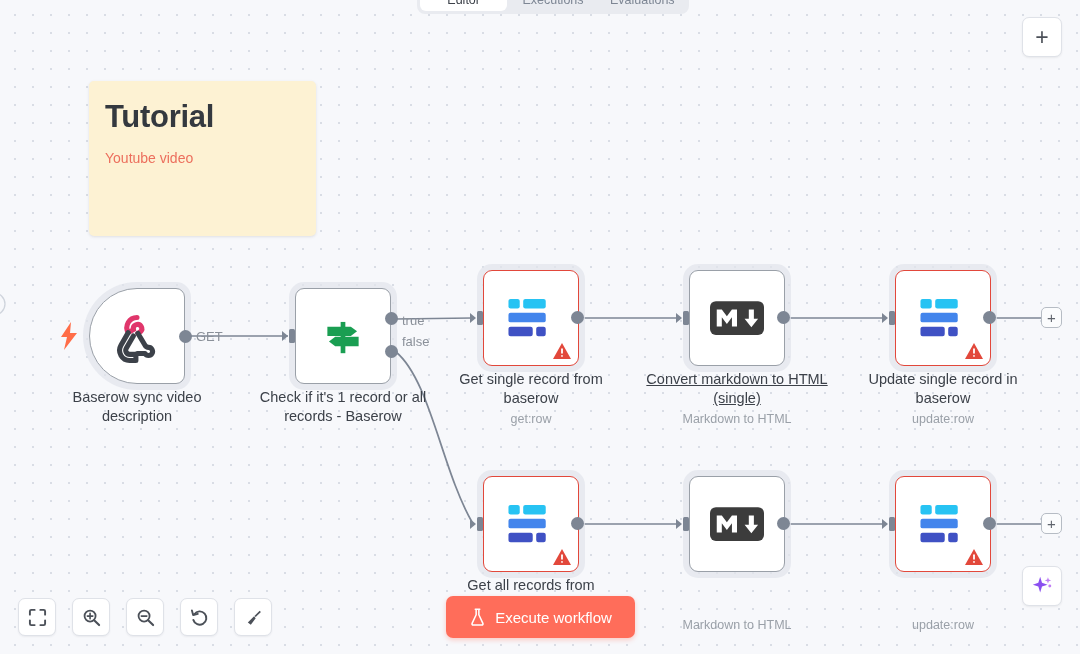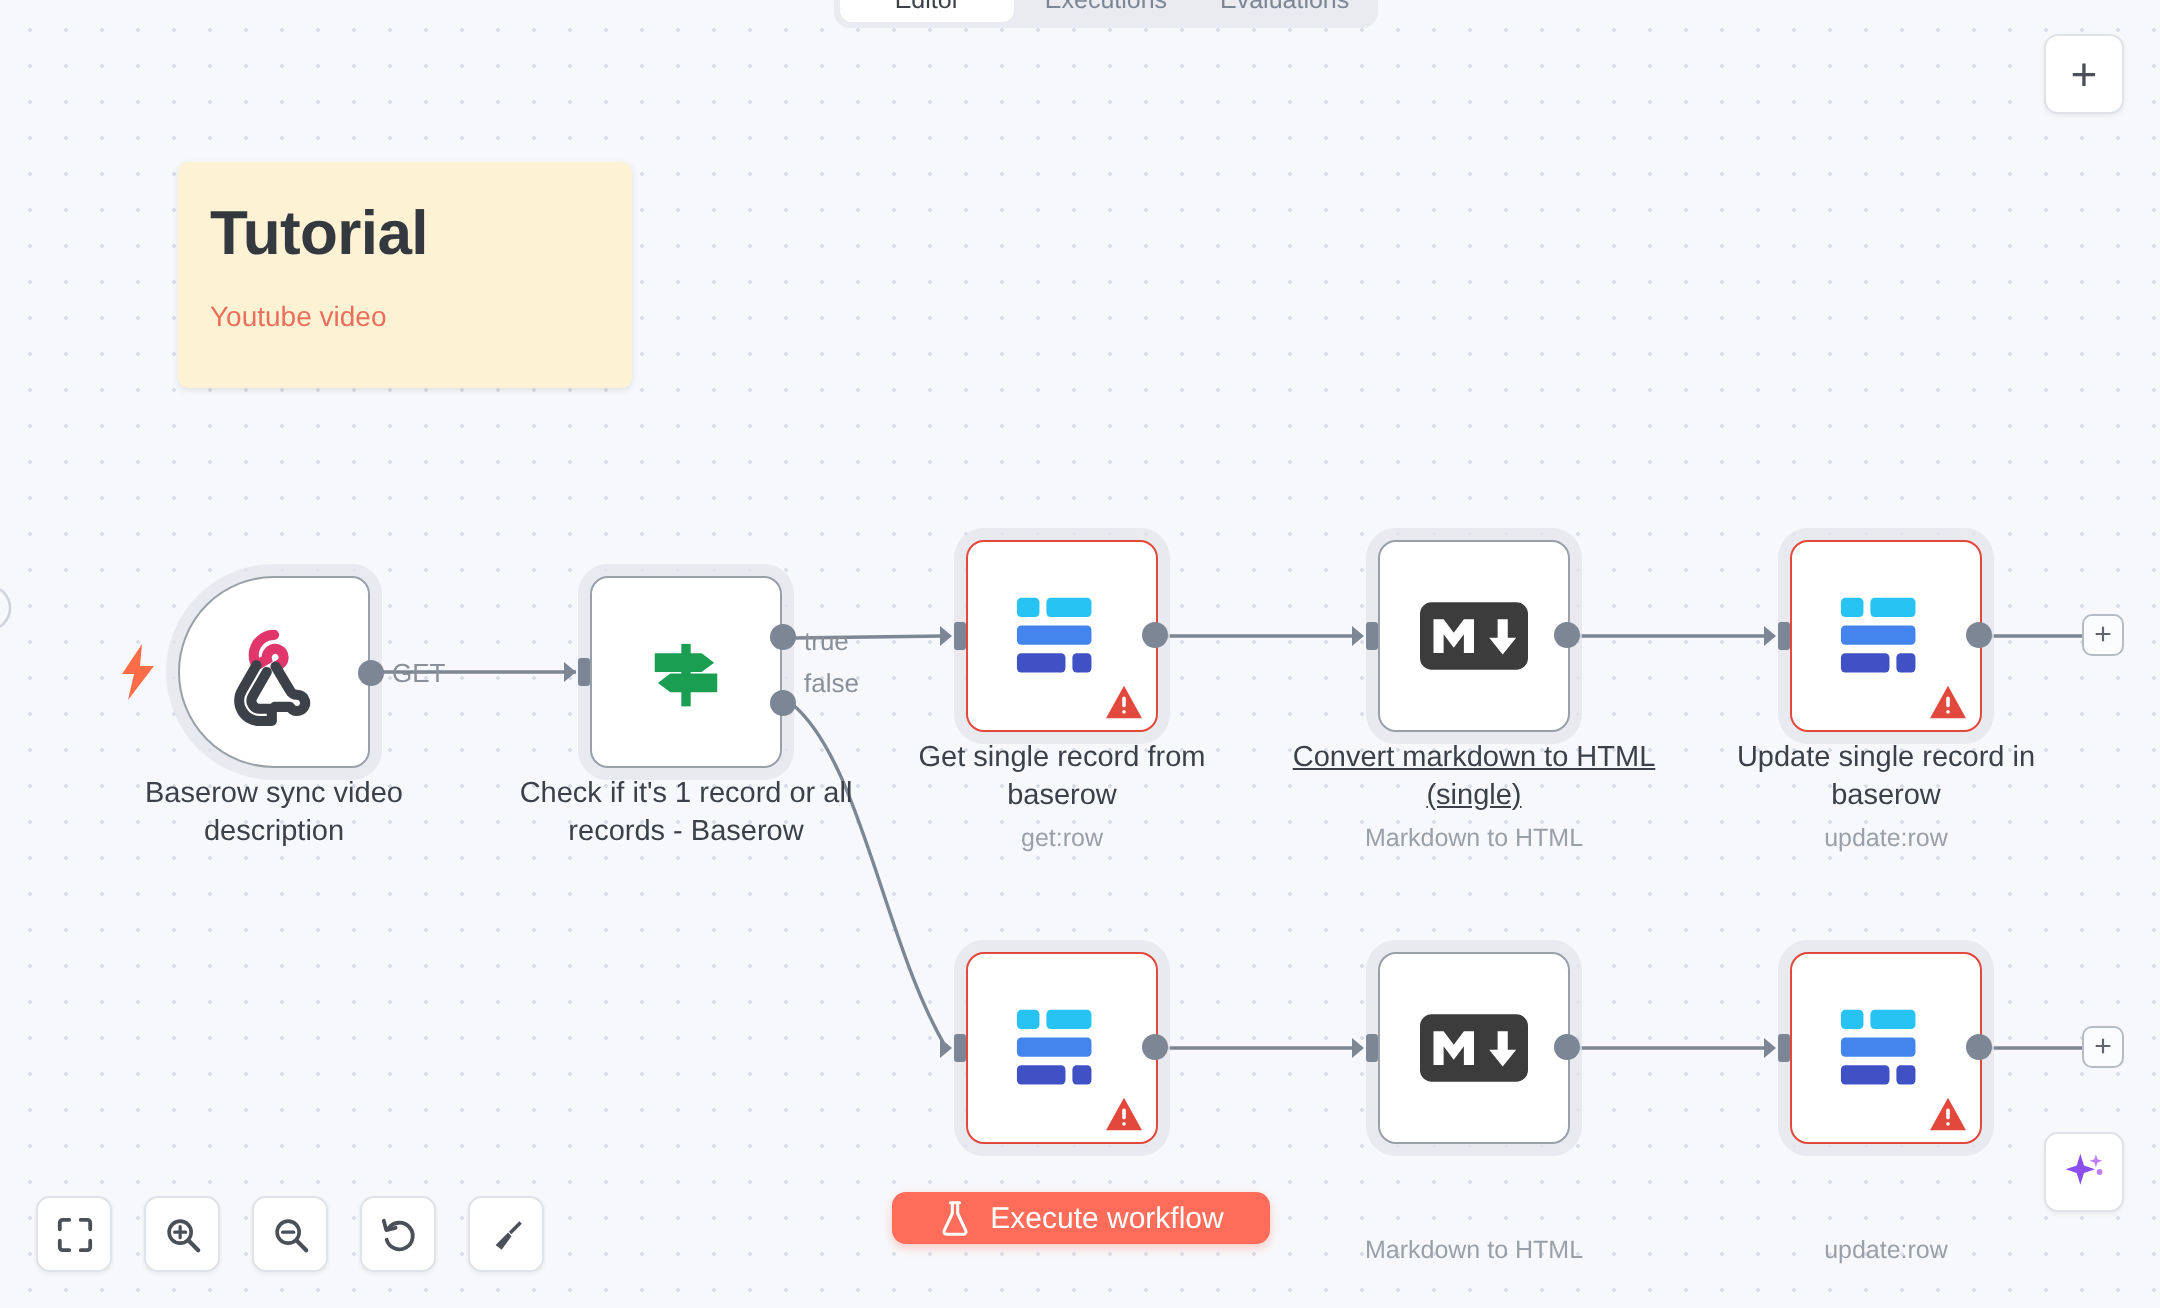--- a/index.html
+++ b/index.html
@@ -34,21 +34,21 @@
     font-size: 12.5px; color: #7d8694;
     line-height: 22px; height: 22px;
     border-radius: 6px;
     cursor: pointer;
   }
   .tab.active { background: #ffffff; color: #3c4149; font-weight: 500; }
 
   
   #sticky {
     position: absolute; left: 89px; top: 81px;
-    width: 227px; height: 113px;
+    width: 227px; height: 155px;
     background: #fdf2d3;
     border-radius: 5px;
     box-shadow: 0 1px 3px rgba(60,60,70,.13);
     padding: 18px 16px 0 16px;
   }
   #sticky .sticky-title {
     font-size: 31px; font-weight: 700; color: #34393f;
     letter-spacing: -0.3px; line-height: 36px;
   }
   #sticky .sticky-link {
@@ -153,21 +153,21 @@
     background: #ffffff;
     border: 1px solid #dfe2e8;
     border-radius: 7px;
     display: flex; align-items: center; justify-content: center;
     box-shadow: 0 1px 2px rgba(60,60,70,.07);
     cursor: pointer;
   }
 
   #execute-btn {
     position: absolute; left: 446px; top: 596px;
-    width: 189px; height: 26px;
+    width: 189px; height: 42px;
     background: #ff6d5a;
     border: none; border-radius: 7px;
     color: #fff; font-size: 15px;
     font-family: "Liberation Sans", sans-serif;
     display: flex; align-items: center; justify-content: center;
     gap: 9px;
     box-shadow: 0 2px 5px rgba(255,109,90,.33);
     cursor: pointer; z-index: 35;
   }
 
@@ -319,20 +319,21 @@
       <path d="M11 1 21 19H1z" fill="#e2483b"></path>
       <rect x="10" y="7" width="2" height="6" rx="1" fill="#fff"></rect>
       <rect x="10" y="14.5" width="2" height="2" rx="1" fill="#fff"></rect>
     </svg>
   </div>
   <svg class="arrow-in" style="left:470px; top:517px;" viewBox="0 0 16 14">
     <polygon points="0,2 6,7 0,12" fill="#7d8694"></polygon>
       <rect x="7" y="0" width="6" height="14" rx="1.5" fill="#7d8694"></rect>
   </svg>
   <div class="dot-out" style="left:571px; top:517px;"></div>
+  <div class="node-label" style="left:436px; top:576px;">Get all records from</div>
 
   <div class="node" style="left:689px; top:476px;">
     <svg width="54" height="34" viewBox="0 0 64 40">
       <rect x="0" y="0" width="64" height="40" rx="7" fill="#3c3c3c"></rect>
       <path d="M8 30V10h6l6 8 6-8h6v20h-6V19l-6 8-6-8v11z" fill="#fff"></path>
       <path d="M46 10h6v11h5l-8 10-8-10h5z" fill="#fff"></path>
     </svg>
   </div>
   <svg class="arrow-in" style="left:676px; top:517px;" viewBox="0 0 16 14">
     <polygon points="0,2 6,7 0,12" fill="#7d8694"></polygon>

